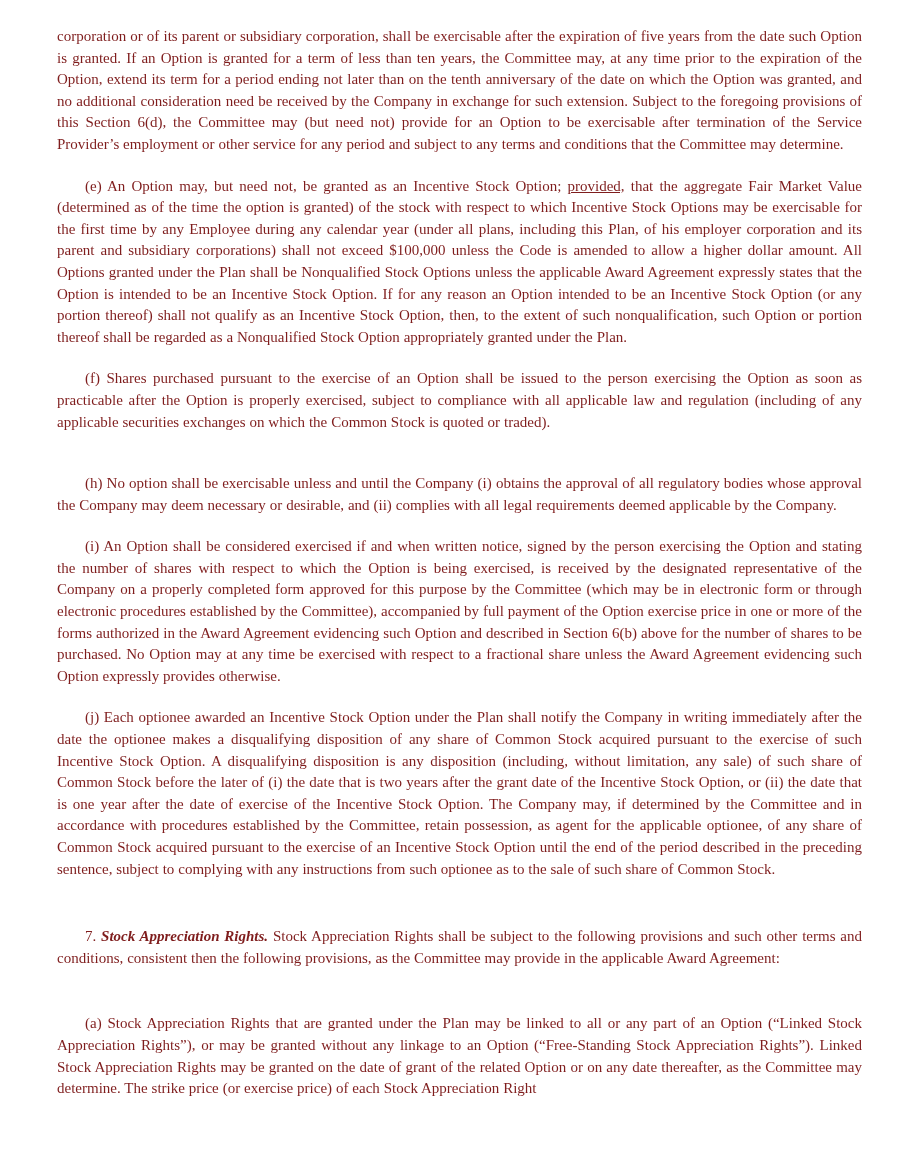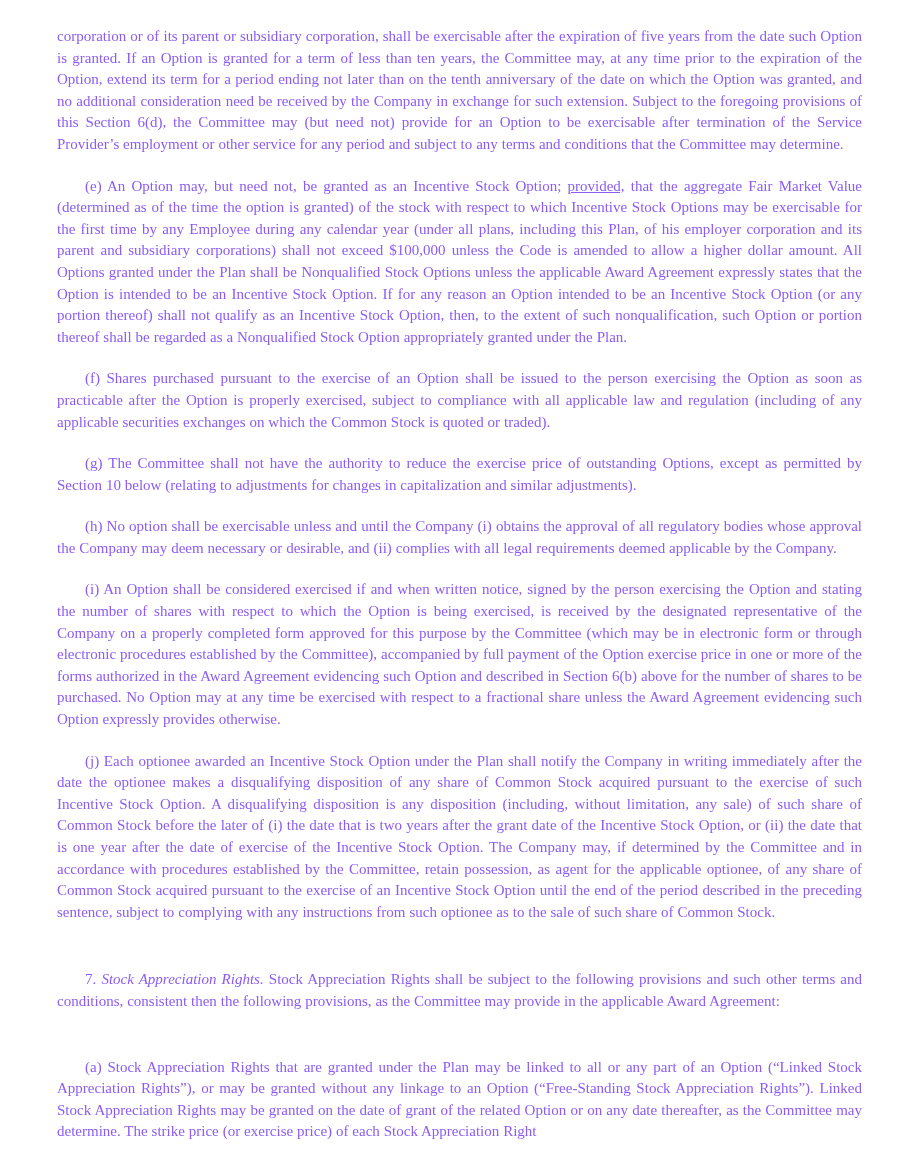--- a/index.html
+++ b/index.html
@@ -24,21 +24,21 @@
     left: 57px;
     top: 26px;
     width: 805px;
   }
 
   p.para {
     margin: 0 0 0 0;
     font-family: "Liberation Serif", "DejaVu Serif", serif;
     font-size: 15px;
     line-height: 21.6px;
-    color: #8b5cf6;
+    color: #7f1d1d;
     text-align: justify;
     text-justify: inter-word;
     -webkit-hyphens: none;
     hyphens: none;
     word-spacing: 0.01em;
   }
 
   
   p.para.continuation {
     text-indent: 0;
@@ -61,21 +61,21 @@
   .gap-section-after {
     height: 44px;
   }
 
   
   .u {
     text-decoration: underline;
   }
 
   .bi {
-    font-weight: normal;
+    font-weight: bold;
     font-style: italic;
   }
 </style>
 </head>
 <body>
 
 <div class="page">
   <div class="text-column">
 
     <p class="para continuation"><span>corporation or of its parent or subsidiary corporation, shall be exercisable after the expiration of five years from the date such Option is granted. If an Option is granted for a term of less than ten years, the Committee may, at any time prior to the expiration of the Option, extend its term for a period ending not later than on the tenth anniversary of the date on which the Option was granted, and no additional consideration need be received by the Company in exchange for such extension. Subject to the foregoing provisions of this Section 6(d), the Committee may (but need not) provide for an Option to be exercisable after termination of the Service Provider’s employment or other service for any period and subject to any terms and conditions that the Committee may determine.</span></p>
@@ -83,21 +83,20 @@
     <div class="gap-normal"></div>
 
     <p class="para indented"><span>(e) An Option may, but need not, be granted as an Incentive Stock Option; </span><span class="u">provided,</span><span> that the aggregate Fair Market Value (determined as of the time the option is granted) of the stock with respect to which Incentive Stock Options may be exercisable for the first time by any Employee during any calendar year (under all plans, including this Plan, of his employer corporation and its parent and subsidiary corporations) shall not exceed $100,000 unless the Code is amended to allow a higher dollar amount. All Options granted under the Plan shall be Nonqualified Stock Options unless the applicable Award Agreement expressly states that the Option is intended to be an Incentive Stock Option. If for any reason an Option intended to be an Incentive Stock Option (or any portion thereof) shall not qualify as an Incentive Stock Option, then, to the extent of such nonqualification, such Option or portion thereof shall be regarded as a Nonqualified Stock Option appropriately granted under the Plan.</span></p>
 
     <div class="gap-normal"></div>
 
     <p class="para indented"><span>(f) Shares purchased pursuant to the exercise of an Option shall be issued to the person exercising the Option as soon as practicable after the Option is properly exercised, subject to compliance with all applicable law and regulation (including of any applicable securities exchanges on which the Common Stock is quoted or traded).</span></p>
 
     <div class="gap-normal"></div>
 
-    <p class="para indented"><span>(g) The Committee shall not have the authority to reduce the exercise price of outstanding Options, except as permitted by Section 10 below (relating to adjustments for changes in capitalization and similar adjustments).</span></p>
 
     <div class="gap-normal"></div>
 
     <p class="para indented"><span>(h) No option shall be exercisable unless and until the Company (i) obtains the approval of all regulatory bodies whose approval the Company may deem necessary or desirable, and (ii) complies with all legal requirements deemed applicable by the Company.</span></p>
 
     <div class="gap-normal"></div>
 
     <p class="para indented"><span>(i) An Option shall be considered exercised if and when written notice, signed by the person exercising the Option and stating the number of shares with respect to which the Option is being exercised, is received by the designated representative of the Company on a properly completed form approved for this purpose by the Committee (which may be in electronic form or through electronic procedures established by the Committee), accompanied by full payment of the Option exercise price in one or more of the forms authorized in the Award Agreement evidencing such Option and described in Section 6(b) above for the number of shares to be purchased. No Option may at any time be exercised with respect to a fractional share unless the Award Agreement evidencing such Option expressly provides otherwise.</span></p>
 
     <div class="gap-normal"></div>

